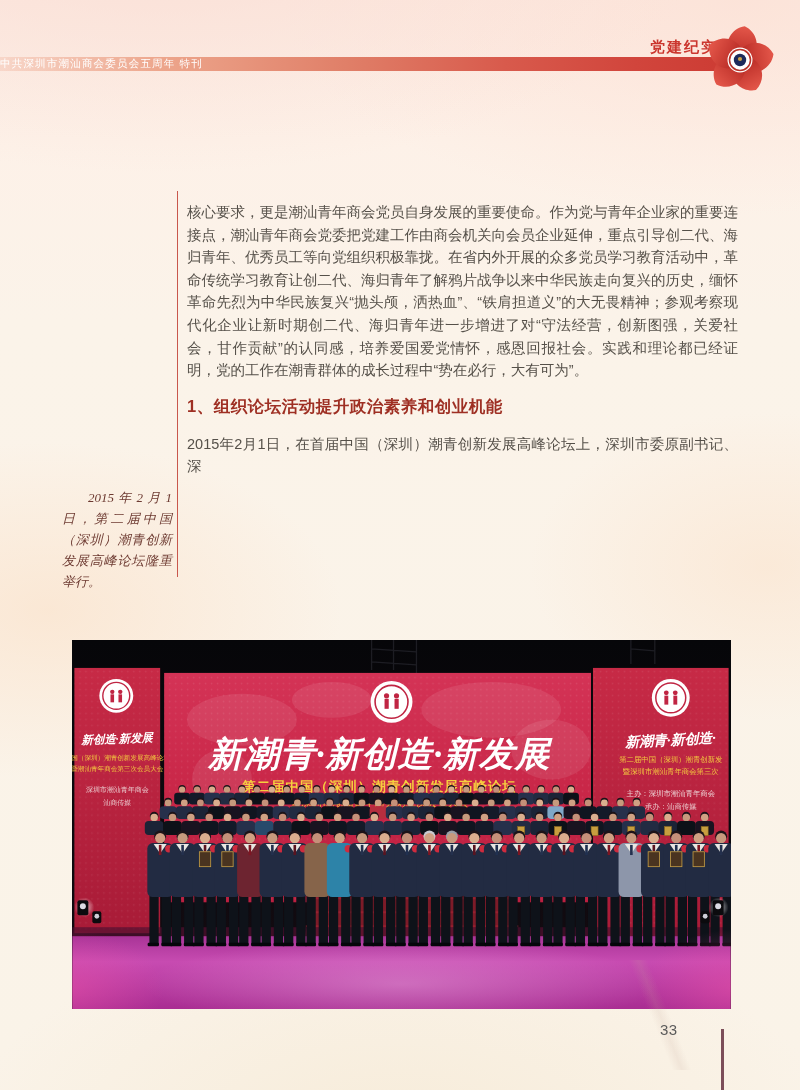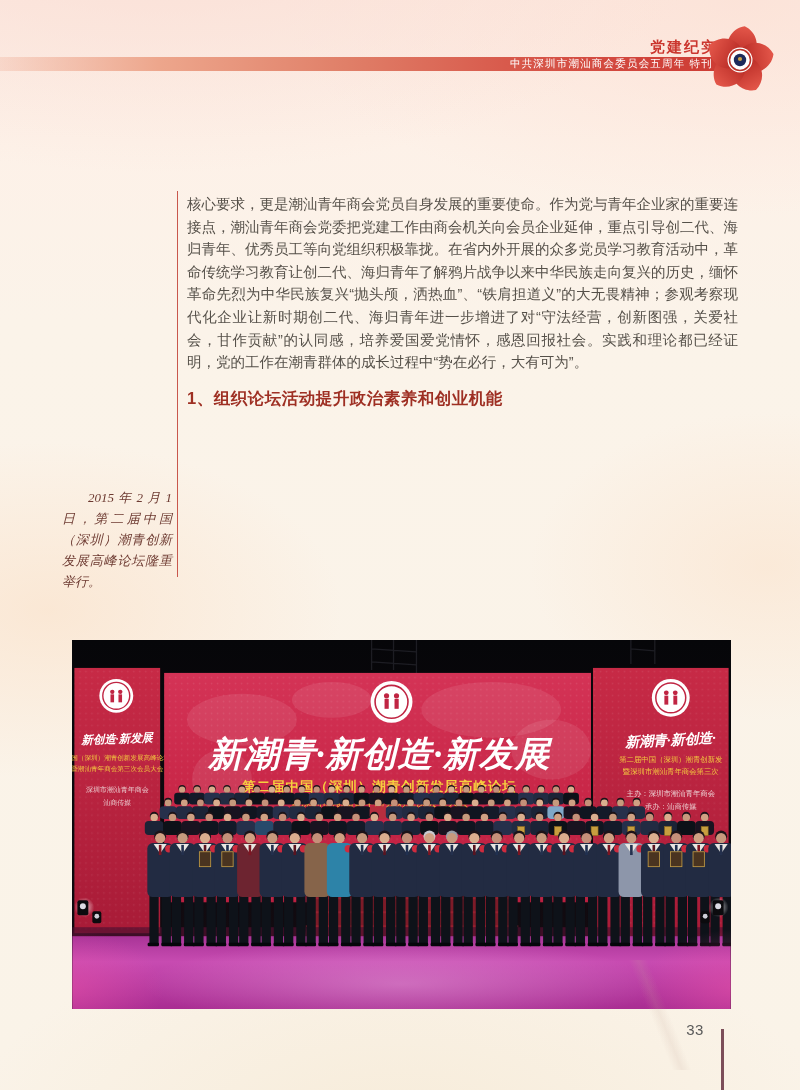--- a/index.html
+++ b/index.html
@@ -15,51 +15,51 @@
       linear-gradient(180deg,#fcebe3 0%,#fdf1e8 140px,#fbf3e9 320px,#faf3e8 100%);
   }
   .hdr-label{
     position:absolute;top:38px;left:0;width:718px;text-align:right;
     color:#cb362e;font-size:15px;font-weight:bold;letter-spacing:2px;
   }
   .hdr-bar{
     position:absolute;top:57px;left:0;width:722px;height:14px;
     background:linear-gradient(90deg, rgba(236,160,134,.25) 0%, #eda68c 22%, #e07f68 48%, #d85a4c 70%, #d1453c 88%, #cd3c34 100%);
     border-radius:0 2px 2px 0;
-    display:flex;align-items:center;justify-content:flex-end;
+    display:flex;align-items:center;
     padding-right:9px;box-sizing:border-box;
     color:#fff;font-size:10.5px;letter-spacing:1.2px;white-space:nowrap;
   }
   .hdr-logo{position:absolute;left:700px;top:20px;width:80px;height:80px;}
   .article{
     position:absolute;left:187px;top:189px;width:551px;
     color:#555049;font-size:14.5px;line-height:22.6px;text-align:justify;
   }
-  .article p{margin:4px 0 14px 0;}
+  .article p{margin:12px 0 14px 0;}
   .article h2{
     margin:8px 0 17px 0;color:#9e2f23;font-size:16.5px;font-weight:bold;
     letter-spacing:.5px;line-height:20px;
   }
   .v-divider{
     position:absolute;left:177px;top:191px;width:1px;height:386px;
     background:#c9574c;
   }
   .margin-note{
     position:absolute;left:62px;top:487px;width:110px;
     font-family:Liberation Serif, serif;font-style:italic;
     color:#6d3a31;font-size:13px;line-height:21px;text-align:justify;text-indent:2em;
   }
   .photo{
     position:absolute;left:72px;top:640px;width:659px;height:369px;
     overflow:hidden;background:#0a0a0d;
   }
   .photo svg{display:block;width:100%;height:100%;}
   .callig{font-family:"Liberation Serif","DejaVu Serif",serif;font-style:italic;font-weight:bold;}
   .page-num{
-    position:absolute;left:676px;top:1021px;width:38px;text-align:center;
+    position:absolute;left:660px;top:1021px;width:38px;text-align:left;
     color:#5a5a5a;font-size:15px;letter-spacing:.5px;
   }
   .page-num-rule{
     position:absolute;left:721px;top:1029px;width:2.5px;height:61px;
     background:#7c4e59;
   }
   .swoosh{
     position:absolute;left:520px;top:960px;width:280px;height:110px;pointer-events:none;
     background:linear-gradient(68deg, transparent 47%, rgba(196,166,152,.16) 50%, transparent 53%);
   }
@@ -92,20 +92,21 @@
     <circle r="2.1" cy="-1" fill="#caa24a"></circle>
   </g>
 </svg>
 
 <div class="margin-note">2015 年 2 月 1 日，第二届中国（深圳）潮青创新发展高峰论坛隆重举行。</div>
 <div class="v-divider"></div>
 
 <div class="article">
   <p>核心要求，更是潮汕青年商会党员自身发展的重要使命。作为党与青年企业家的重要连接点，潮汕青年商会党委把党建工作由商会机关向会员企业延伸，重点引导创二代、海归青年、优秀员工等向党组织积极靠拢。在省内外开展的众多党员学习教育活动中，革命传统学习教育让创二代、海归青年了解鸦片战争以来中华民族走向复兴的历史，缅怀革命先烈为中华民族复兴“抛头颅，洒热血”、“铁肩担道义”的大无畏精神；参观考察现代化企业让新时期创二代、海归青年进一步增进了对“守法经营，创新图强，关爱社会，甘作贡献”的认同感，培养爱国爱党情怀，感恩回报社会。实践和理论都已经证明，党的工作在潮青群体的成长过程中“势在必行，大有可为”。</p>
   <h2>1、组织论坛活动提升政治素养和创业机能</h2>
+  <p>2015年2月1日，在首届中国（深圳）潮青创新发展高峰论坛上，深圳市委原副书记、深</p>
 </div>
 
 <figure class="photo" style="margin:0">
 <svg viewBox="0 0 660 370">
   <defs>
     <linearGradient id="bgDark" x1="0" y1="0" x2="0" y2="1">
       <stop offset="0" stop-color="#060609"></stop>
           <stop offset="1" stop-color="#150c12"></stop>
     </linearGradient>
     <linearGradient id="screenG" x1="0" y1="0" x2="0" y2="1">

